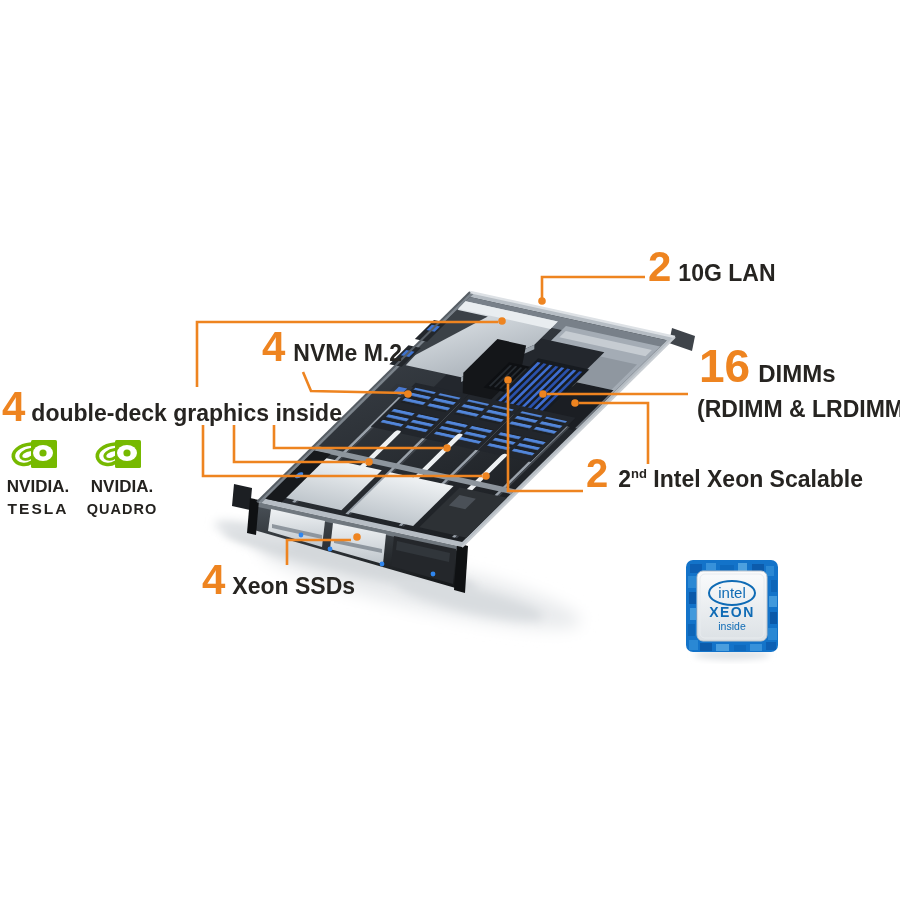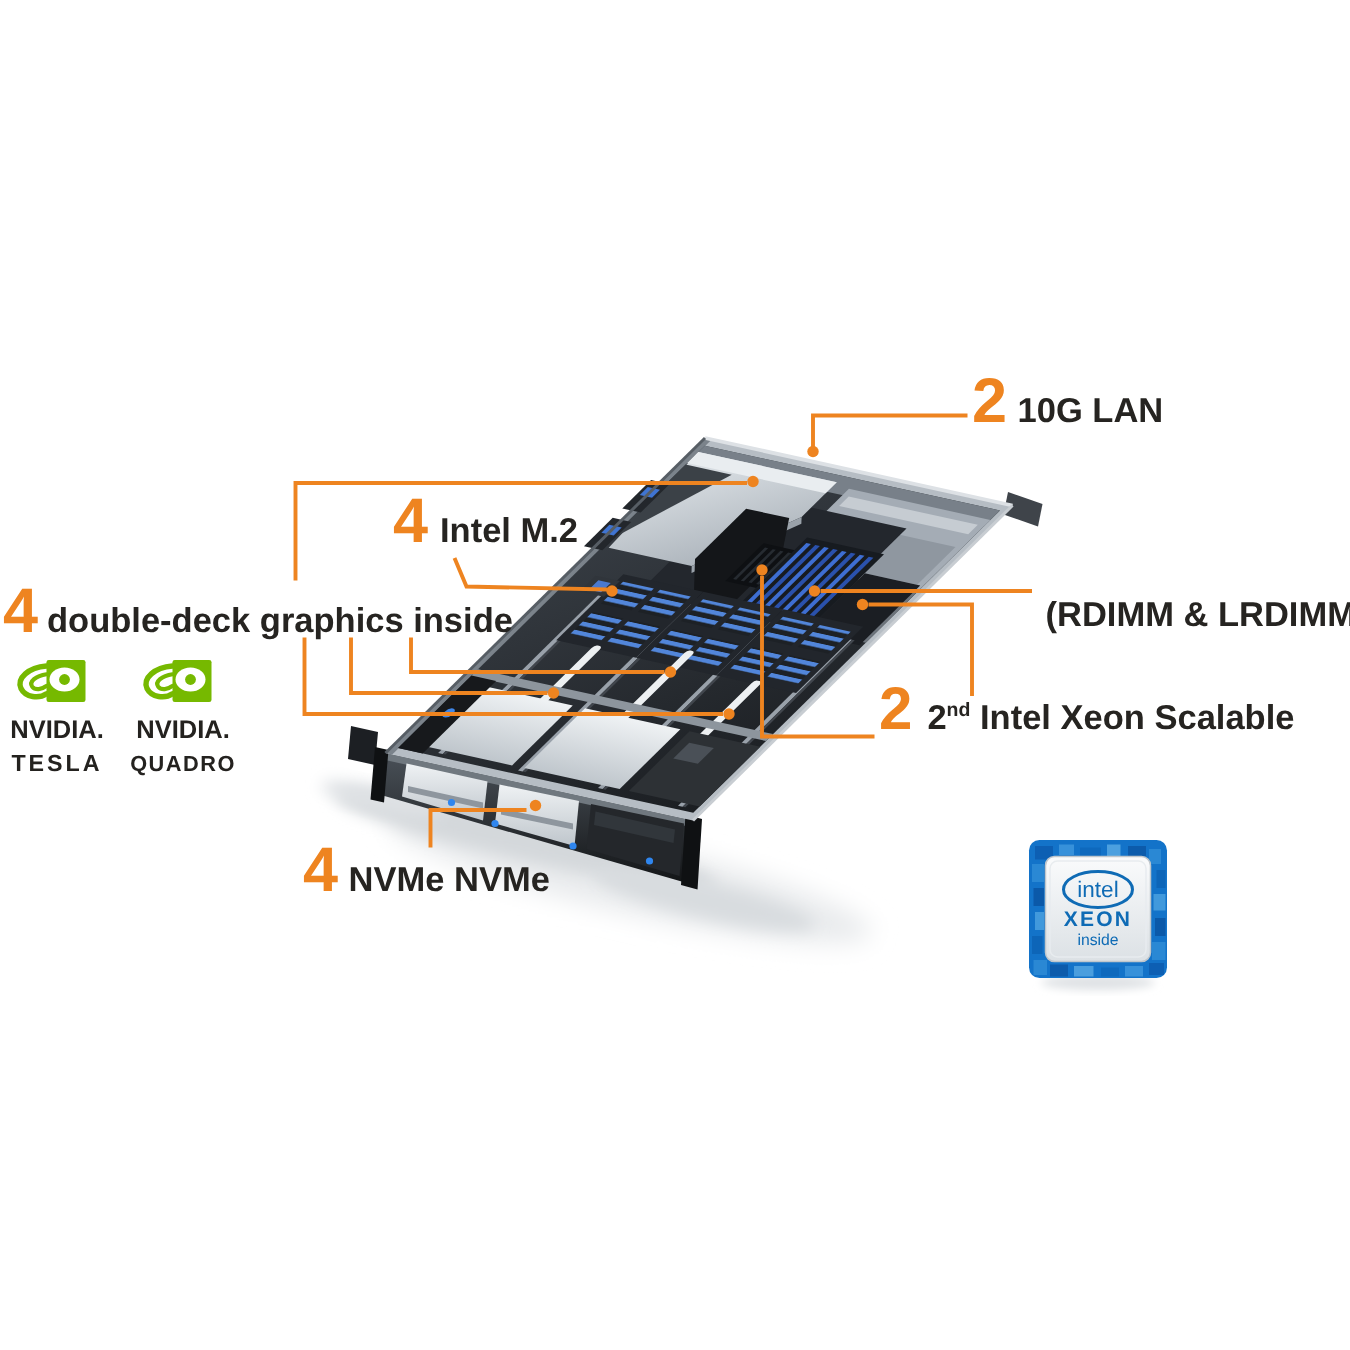--- a/index.html
+++ b/index.html
@@ -263,33 +263,37 @@
   </g>
 </svg>
 
 <div class="lbl" style="left:648px;top:247px;gap:7px">
   <span class="num" style="font-size:42px">2</span>
   <span class="txt">10G LAN</span>
 </div>
 
 <div class="lbl" style="left:262px;top:327px;gap:8px">
   <span class="num" style="font-size:42px">4</span>
-  <span class="txt">Intel M.2</span>
+  <span class="txt">NVMe M.2</span>
 </div>
 
 <div class="lbl" style="left:2px;top:387px;gap:6px">
   <span class="num" style="font-size:42px">4</span>
   <span class="txt">double-deck graphics inside</span>
 </div>
 
+<div class="lbl" style="left:699px;top:345px;gap:8px">
+  <span class="num" style="font-size:46px">16</span>
+  <span class="txt" style="font-size:24px">DIMMs</span>
+</div>
 <div class="sub" style="left:697px;top:396px">(RDIMM &amp; LRDIMM )</div>
 
 <div class="lbl" style="left:586px;top:454px;gap:10px">
   <span class="num" style="font-size:40px">2</span>
   <span class="txt"><span>2</span><sup class="nd">nd</sup><span> Intel Xeon Scalable</span></span>
 </div>
 
 <div class="lbl" style="left:202px;top:560px;gap:7px">
   <span class="num" style="font-size:42px">4</span>
-  <span class="txt">NVMe NVMe</span>
+  <span class="txt">Xeon SSDs</span>
 </div>
 
 </div>
 
 </body></html>

